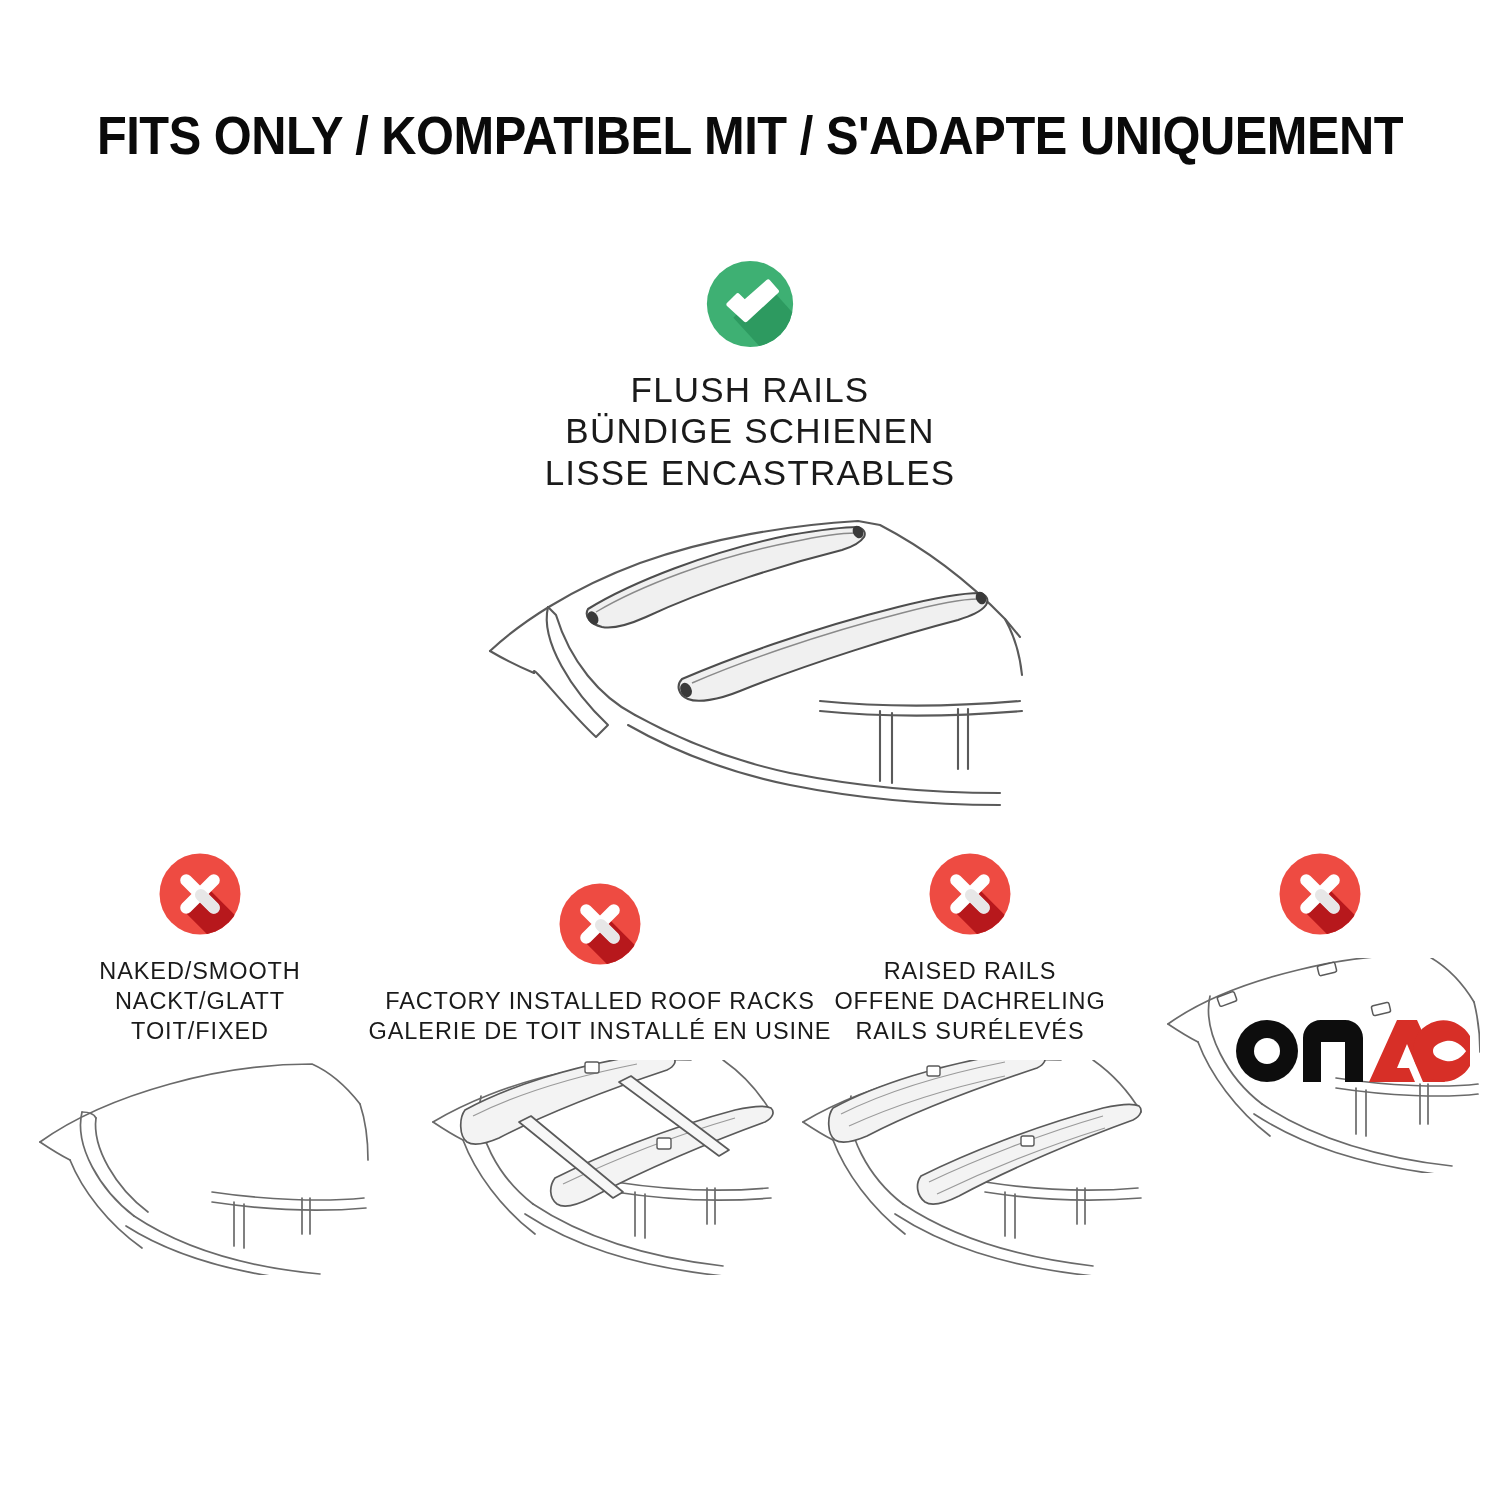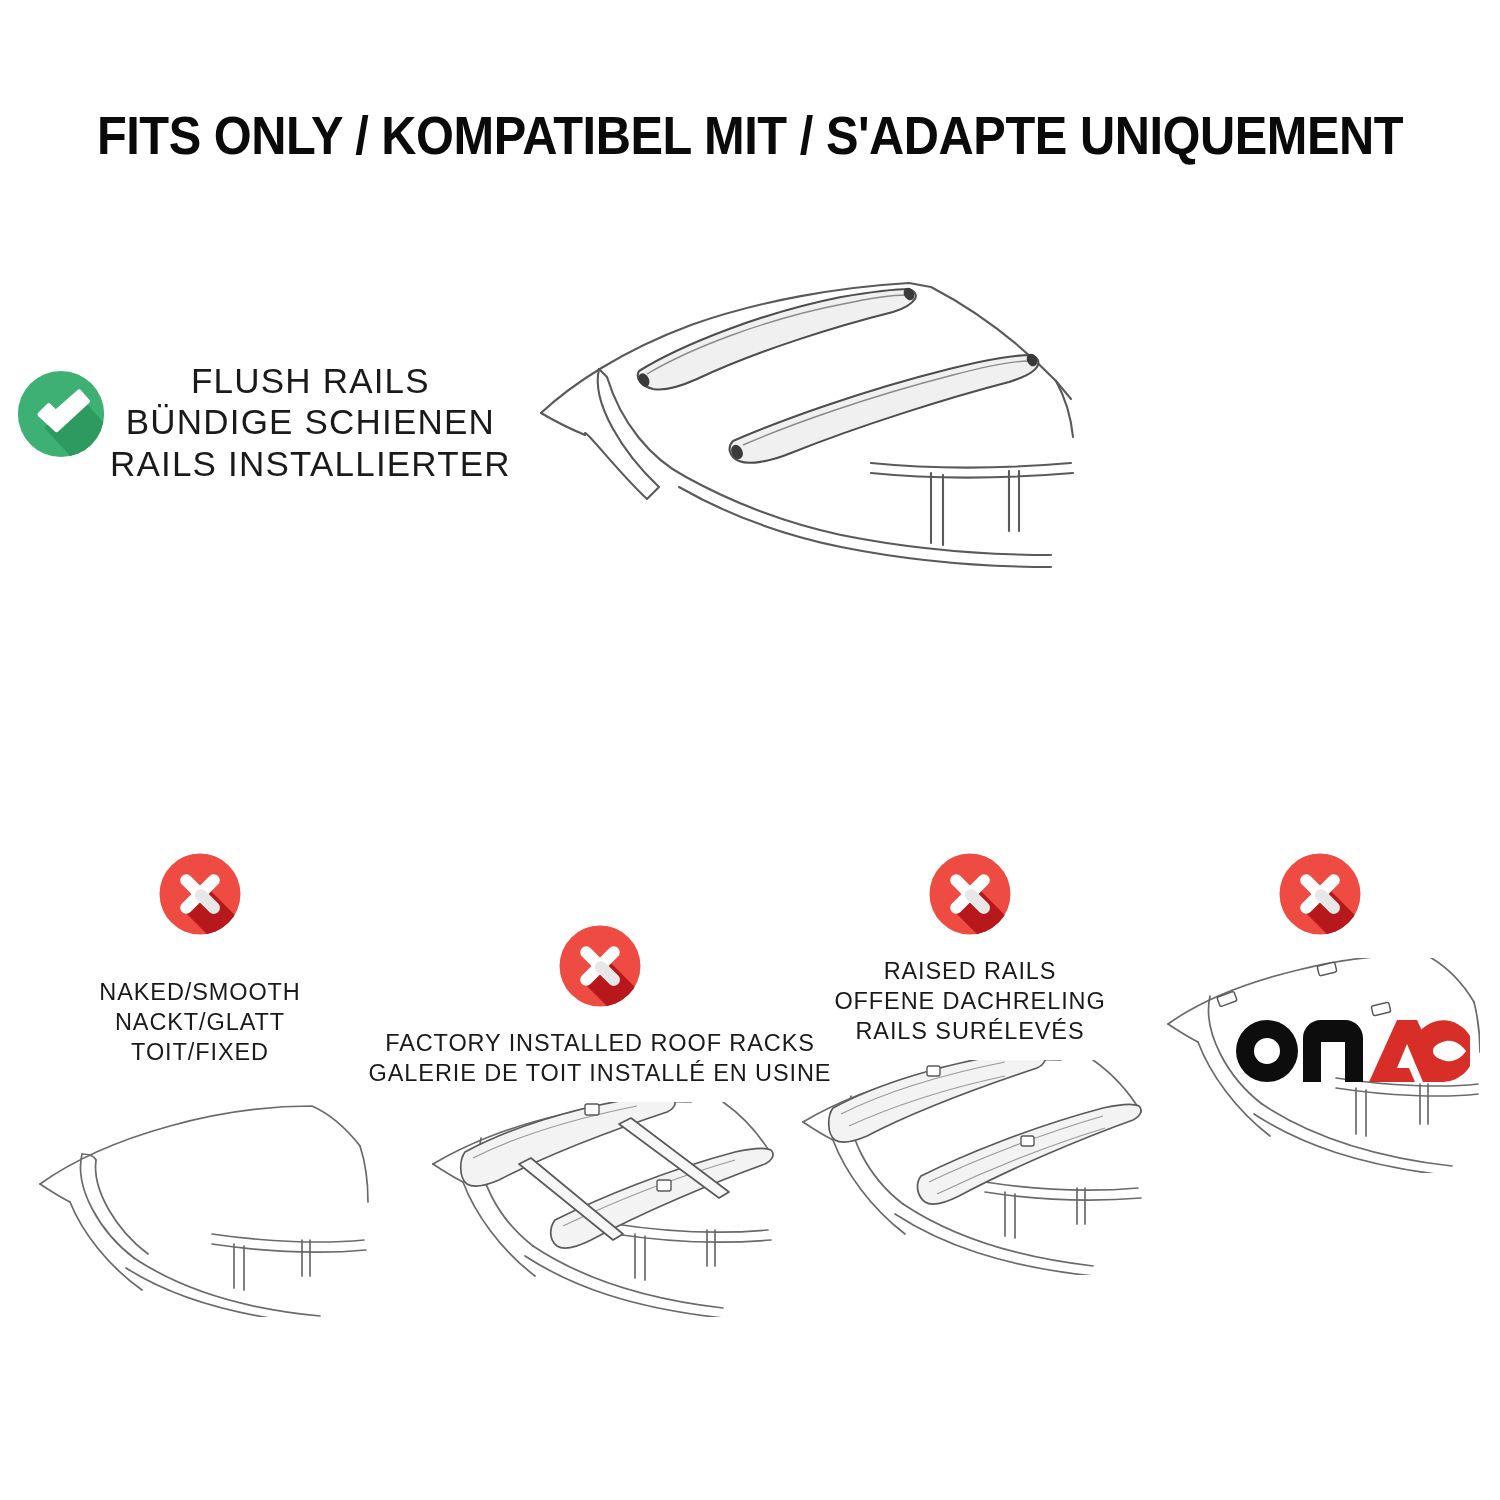--- a/index.html
+++ b/index.html
@@ -26,23 +26,22 @@
     transform:scaleX(0.92);
     transform-origin:center;
     white-space:nowrap;
   }
 
   
   .hero{
     position:absolute;
     left:0;right:0;top:255px;
     display:flex;
-    flex-direction:row;
+    flex-direction:column;
     align-items:center;
-    padding-left:12px;
   }
   .hero-labels{
     margin-top:12px;
     text-align:center;
     font-size:35px;
     line-height:1.18;
     letter-spacing:1.2px;
     font-weight:400;
     color:#1a1a1a;
   }
@@ -59,21 +58,21 @@
     position:absolute;
     left:0;top:848px;
     width:1500px;
     display:flex;
   }
   .col{
     display:flex;
     flex-direction:column;
     align-items:center;
   }
-  .col-1{width:400px;gap:21px;}
+  .col-1{width:400px;}
   .col-2{width:400px;justify-content:flex-end;}
   .col-3{width:340px;}
   .col-4{width:360px;}
 
   .col-label{
     margin-top:12px;
     text-align:center;
     font-size:23.5px;
     line-height:1.28;
     letter-spacing:0.9px;
@@ -115,21 +114,21 @@
         <g clip-path="url(#ckClip)">
           <path d="M40.5 56.5 L33 64 L66 100 L100 100 L100 66 L72.5 35.5 Z" fill="#2d9a60"></path>
         </g>
         <path d="M28.5 50.5 L37.5 41.5 L44.5 48.5 L44.5 48.5 L68.5 27.5 L77 37 L45.5 66 Z" fill="#ffffff" stroke="#ffffff" stroke-width="5" stroke-linejoin="round"></path>
       </svg>
     </span>
 
     <div class="hero-labels">
       <div>FLUSH RAILS</div>
       <div>BÜNDIGE SCHIENEN</div>
-      <div>RAILS INSTALLIERTER</div>
+      <div>LISSE ENCASTRABLES</div>
     </div>
 
     <div class="hero-art">
       <svg width="580" height="300" viewBox="0 0 580 300">
         <g fill="none" stroke="#5a5a5a" stroke-width="2.1" stroke-linejoin="round" stroke-linecap="round">
 
           <path d="M30 140 C60 112 110 78 180 52 C250 27 330 14 398 10
                    L420 14 C470 40 512 74 545 108
                    L560 126"></path>
           <path d="M30 140 C47 150 62 157 74 162"></path>

